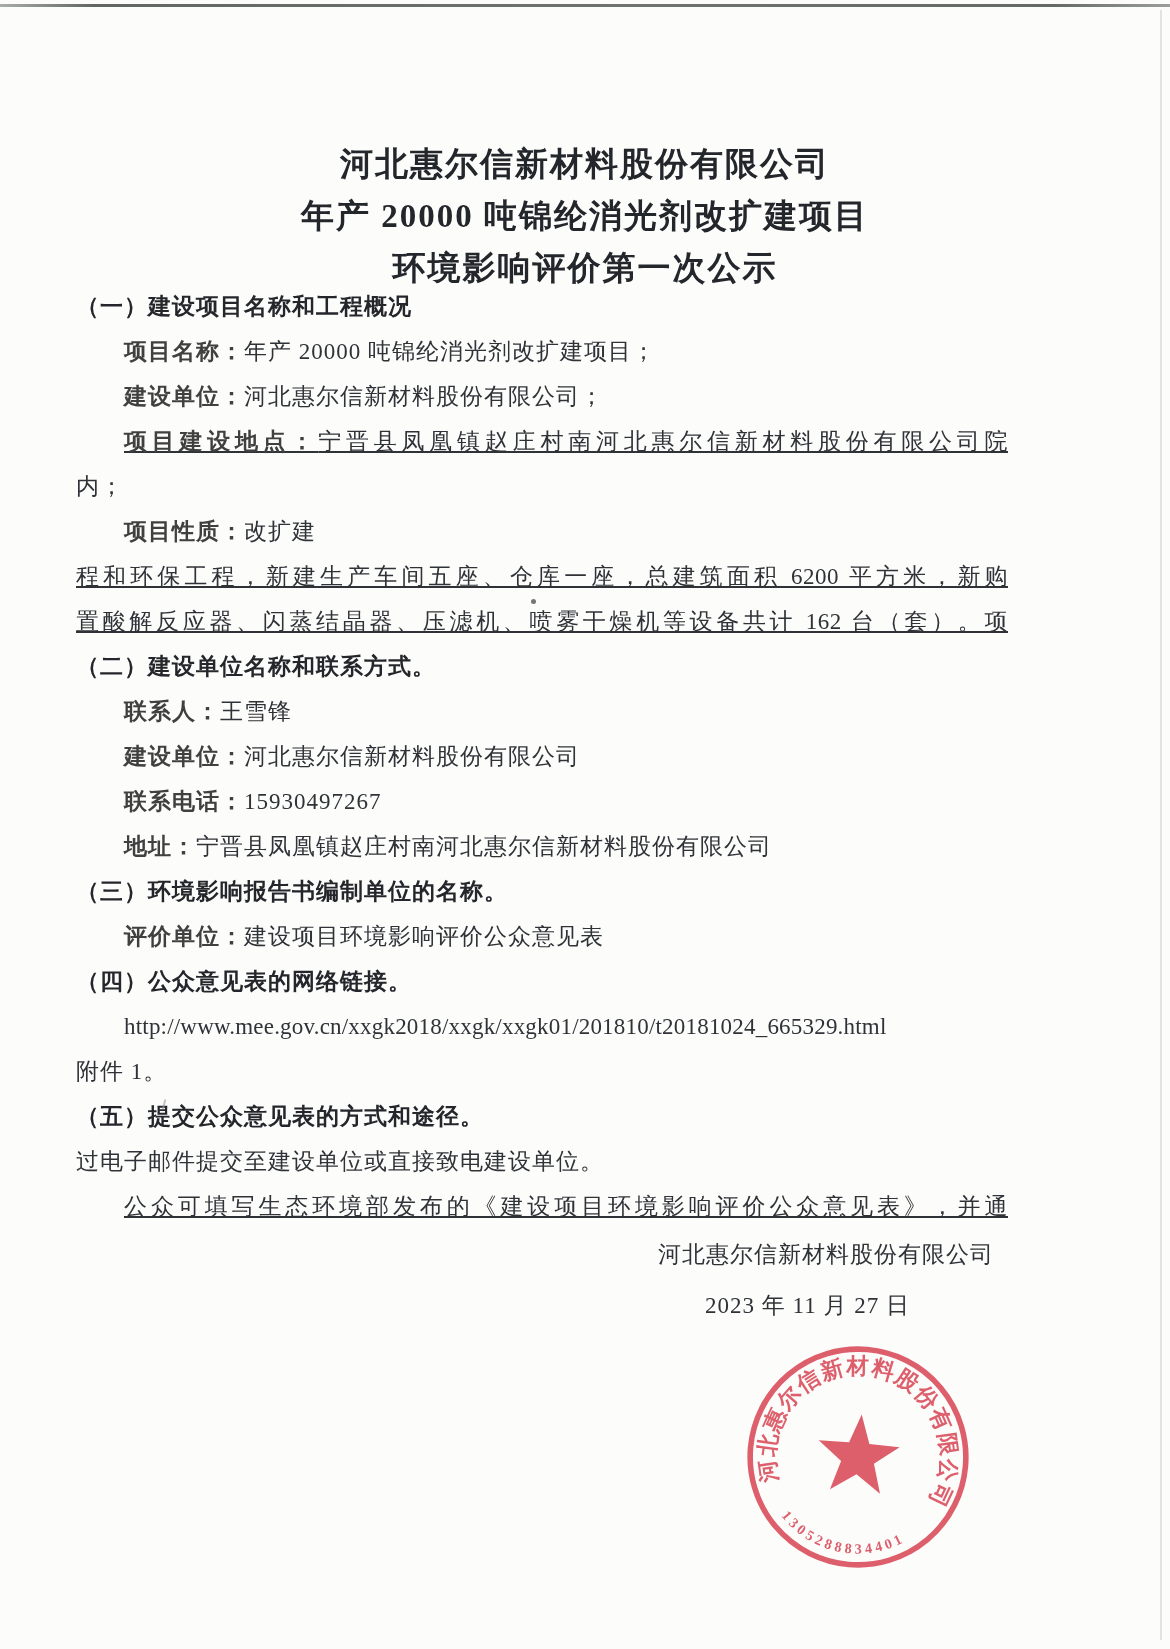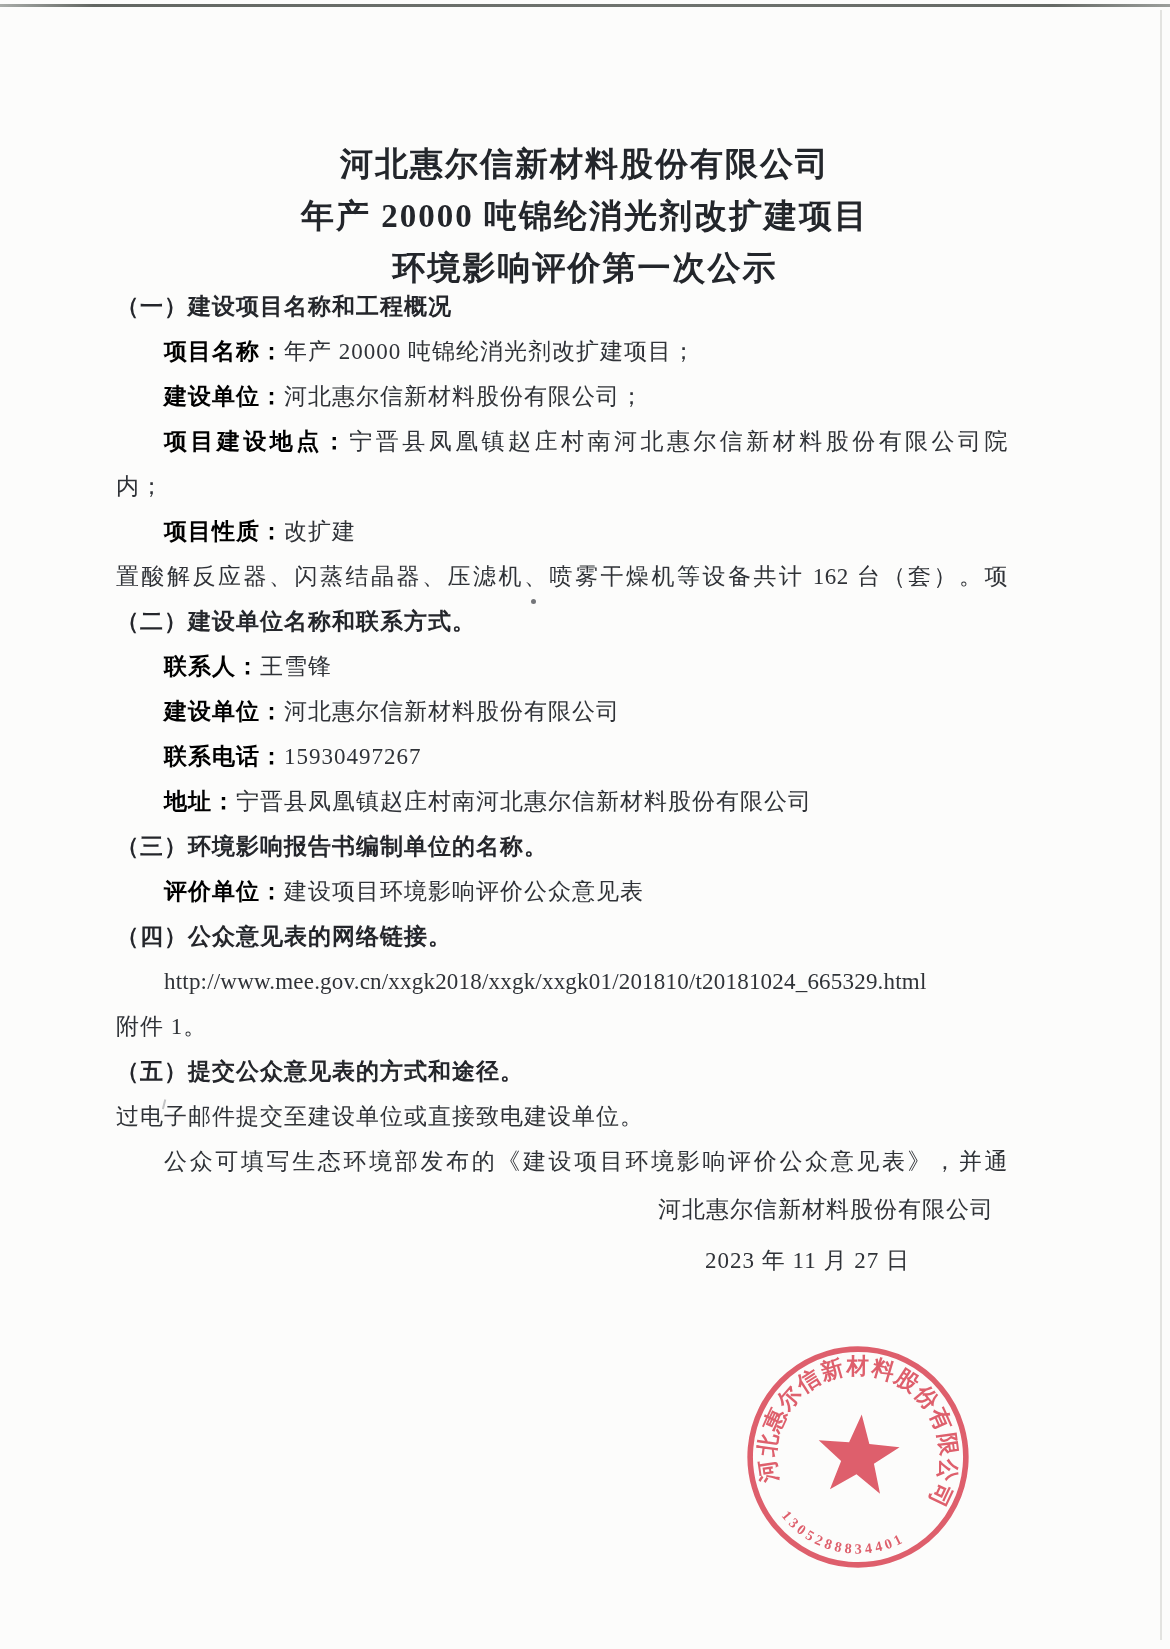--- a/index.html
+++ b/index.html
@@ -18,26 +18,26 @@
   }
   .scan-right-edge {
     position:absolute; top:10px; right:8px; width:2px; height:1630px;
     background:#e3e3e0;
   }
   .titles { padding-top:138px; text-align:center; }
   .t-line {
     font-size:33px; line-height:52px; font-weight:bold;
     letter-spacing:2px; color:#23262b;
   }
-  .content { margin:-10px 162px 0 116px; }
+  .content { margin:-10px 162px 0 76px; }
   .ln { font-size:23px; line-height:45px; letter-spacing:1px; }
   .hd { font-weight:bold; color:#24262b; }
-  .lab { font-weight:bold; color:#000000; }
+  .lab { font-weight:bold; color:#404040; }
   .ind { text-indent:48px; }
-  .just { text-align:justify; text-align-last:justify; letter-spacing:0.5px; }
+  .just { text-align:justify; text-align-last:justify; letter-spacing:0.5px;text-decoration:underline; }
   .url-line { letter-spacing:0.2px; }
   .sig-line { text-align:right; padding-right:14px; margin-top:3px; }
   .date-line { text-align:right; padding-right:98px; margin-top:6px; }
   .stamp {
     position:absolute; left:741px; top:1340px; width:234px; height:234px;
     mix-blend-mode:multiply; opacity:.9;
     transform:rotate(5deg);
   }
   .stamp svg { width:100%; height:100%; }
   .artifact-dot {
@@ -69,20 +69,21 @@
 
   <div class="ln ind"><span class="lab">建设单位：</span><span>河北惠尔信新材料股份有限公司；</span></div>
 
   <div class="ln ind just"><span class="lab">项目建设地点：</span><span>宁晋县凤凰镇赵庄村南河北惠尔信新材料股份有限公司院</span></div>
 
   <div class="ln">内；</div>
 
   <div class="ln ind"><span class="lab">项目性质：</span><span>改扩建</span></div>
 
 
+  <div class="ln just">程和环保工程，新建生产车间五座、仓库一座，总建筑面积 6200 平方米，新购</div>
   <div class="ln just">置酸解反应器、闪蒸结晶器、压滤机、喷雾干燥机等设备共计 162 台（套）。项</div>
 
   <div class="ln hd">（二）建设单位名称和联系方式。</div>
 
   <div class="ln ind"><span class="lab">联系人：</span><span>王雪锋</span></div>
 
   <div class="ln ind"><span class="lab">建设单位：</span><span>河北惠尔信新材料股份有限公司</span></div>
 
   <div class="ln ind"><span class="lab">联系电话：</span><span>15930497267</span></div>
 

